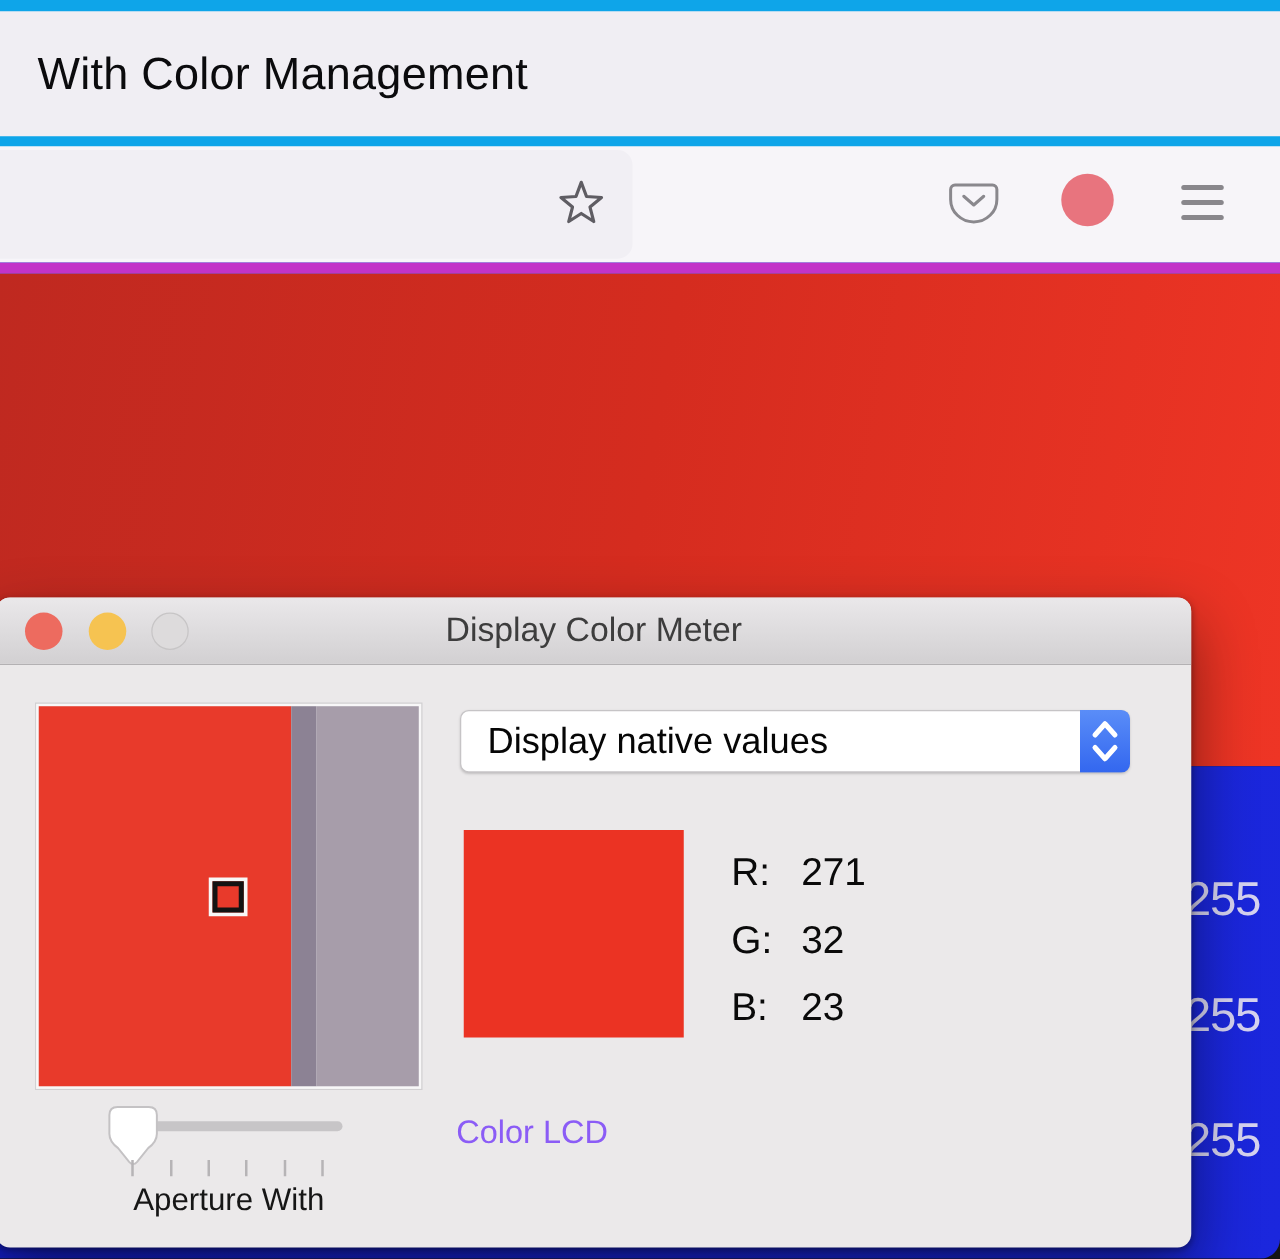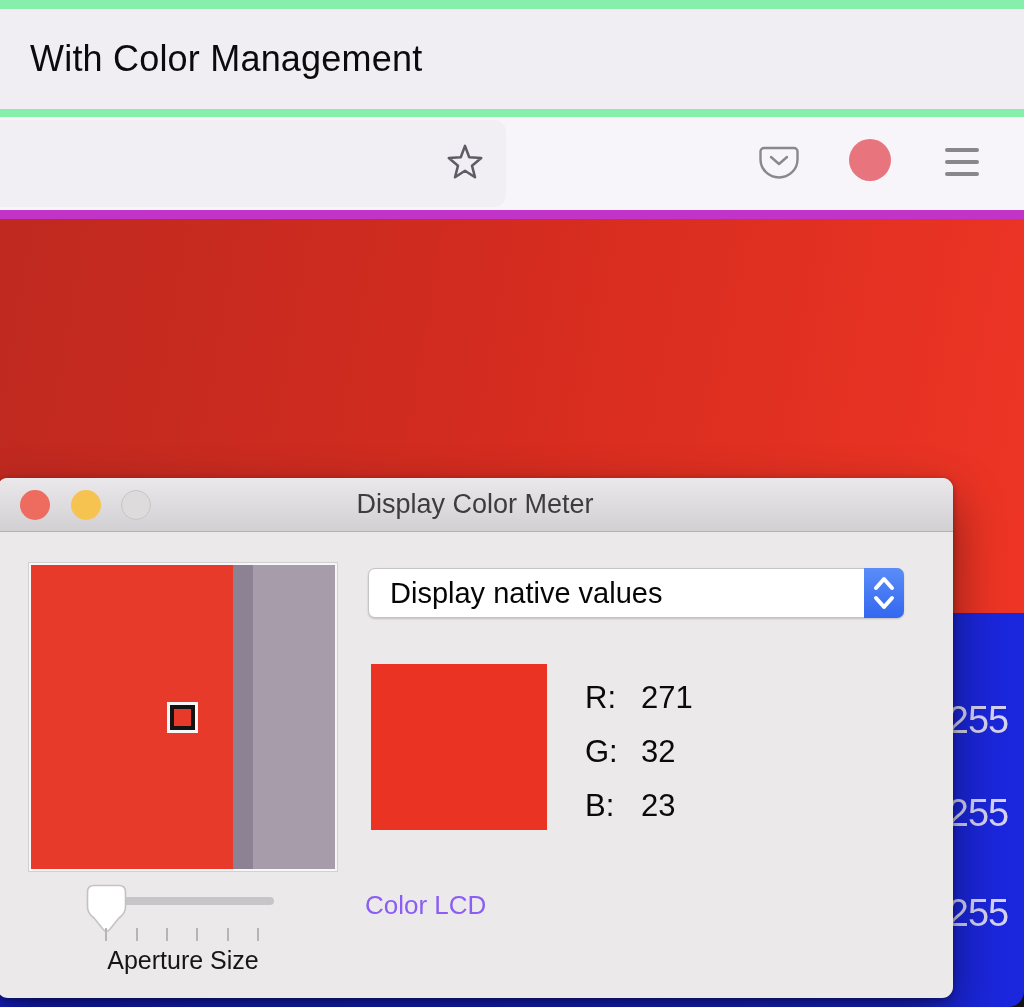--- a/index.html
+++ b/index.html
@@ -4,21 +4,21 @@
 <style>
   * { margin:0; padding:0; box-sizing:border-box; }
   html,body { background:#101010; }
   .screen {
     position:relative; width:1024px; height:1007px; overflow:hidden;
     background:#141414;
     font-family:"Liberation Sans", sans-serif;
   }
 
   
-  .browser-top { position:absolute; top:0; left:0; width:1024px; height:219px; background:#86efac; }
+  .browser-top { position:absolute; top:0; left:0; width:1024px; height:219px; background:#0ea5e9; }
   .browser-titlebar {
     position:absolute; top:9px; left:0; right:0; height:100px; background:#f0eef3;
     display:flex; align-items:center; padding-left:30px;
     font-size:36px; color:#0b0b0d; letter-spacing:.2px;
   }
   .browser-toolbar { position:absolute; top:117px; left:0; right:0; height:93px; background:#f7f5f9; }
   .urlbar { position:absolute; left:-14px; top:3px; width:520px; height:87px; background:#f1eff4; border-radius:12px; }
   .tb-btn { position:absolute; background:none; border:none; cursor:pointer; padding:0; }
   .star-btn { left:444px; top:25px; width:42px; height:42px; }
   .pocket-btn { left:756px; top:27px; width:46px; height:40px; }
@@ -207,16 +207,16 @@
       <svg width="41" height="49" viewBox="0 0 41 49">
         <path d="M8 1.5 H33 Q39.5 1.5 39.5 8 V23 Q39.5 29.5 32.5 34.5 L23.7 45.5 Q20.5 49 17.3 45.5 L8.5 34.5 Q1.5 29.5 1.5 23 V8 Q1.5 1.5 8 1.5 Z" fill="#ffffff" stroke="#c4c2c4" stroke-width="1.6"></path>
       </svg>
     </div>
     <div class="tick t0"></div>
     <div class="tick t1"></div>
     <div class="tick t2"></div>
     <div class="tick t3"></div>
     <div class="tick t4"></div>
     <div class="tick t5"></div>
-    <div class="slider-label">Aperture Size</div>
+    <div class="slider-label">Aperture With</div>
   </div>
 
 </div>
 
 </body></html>

